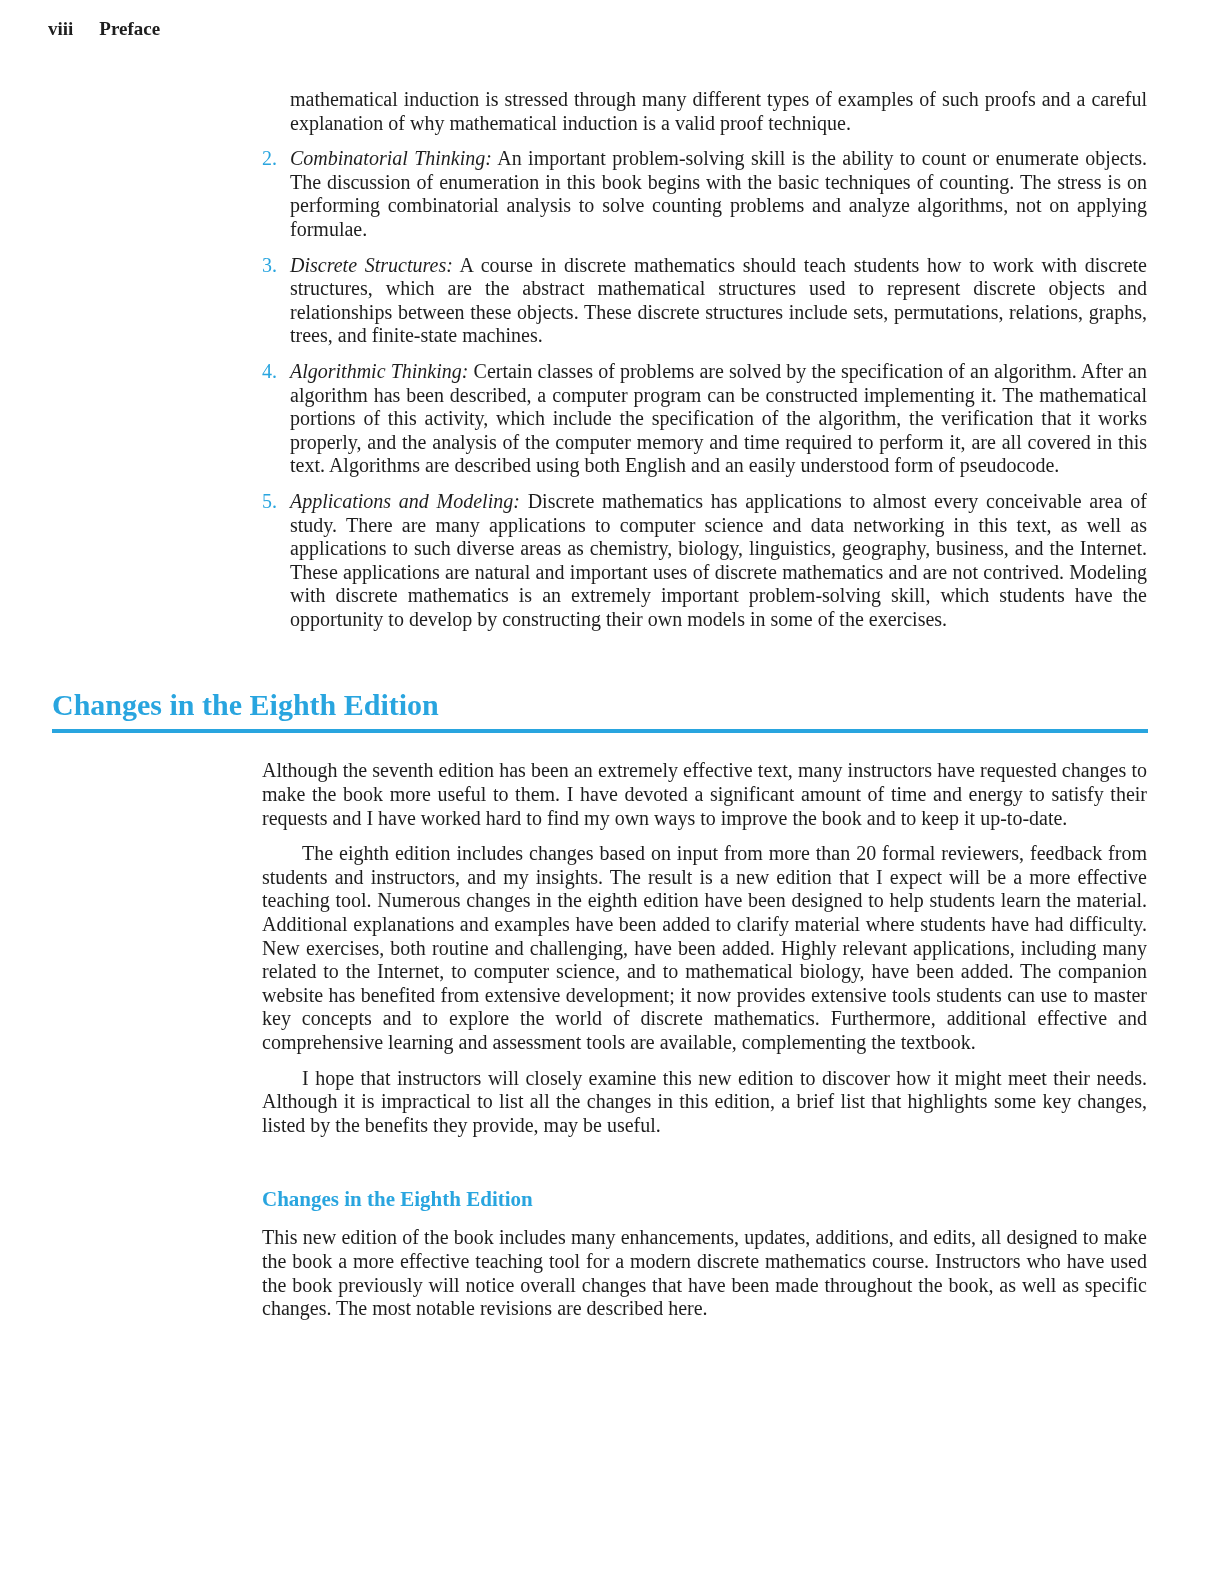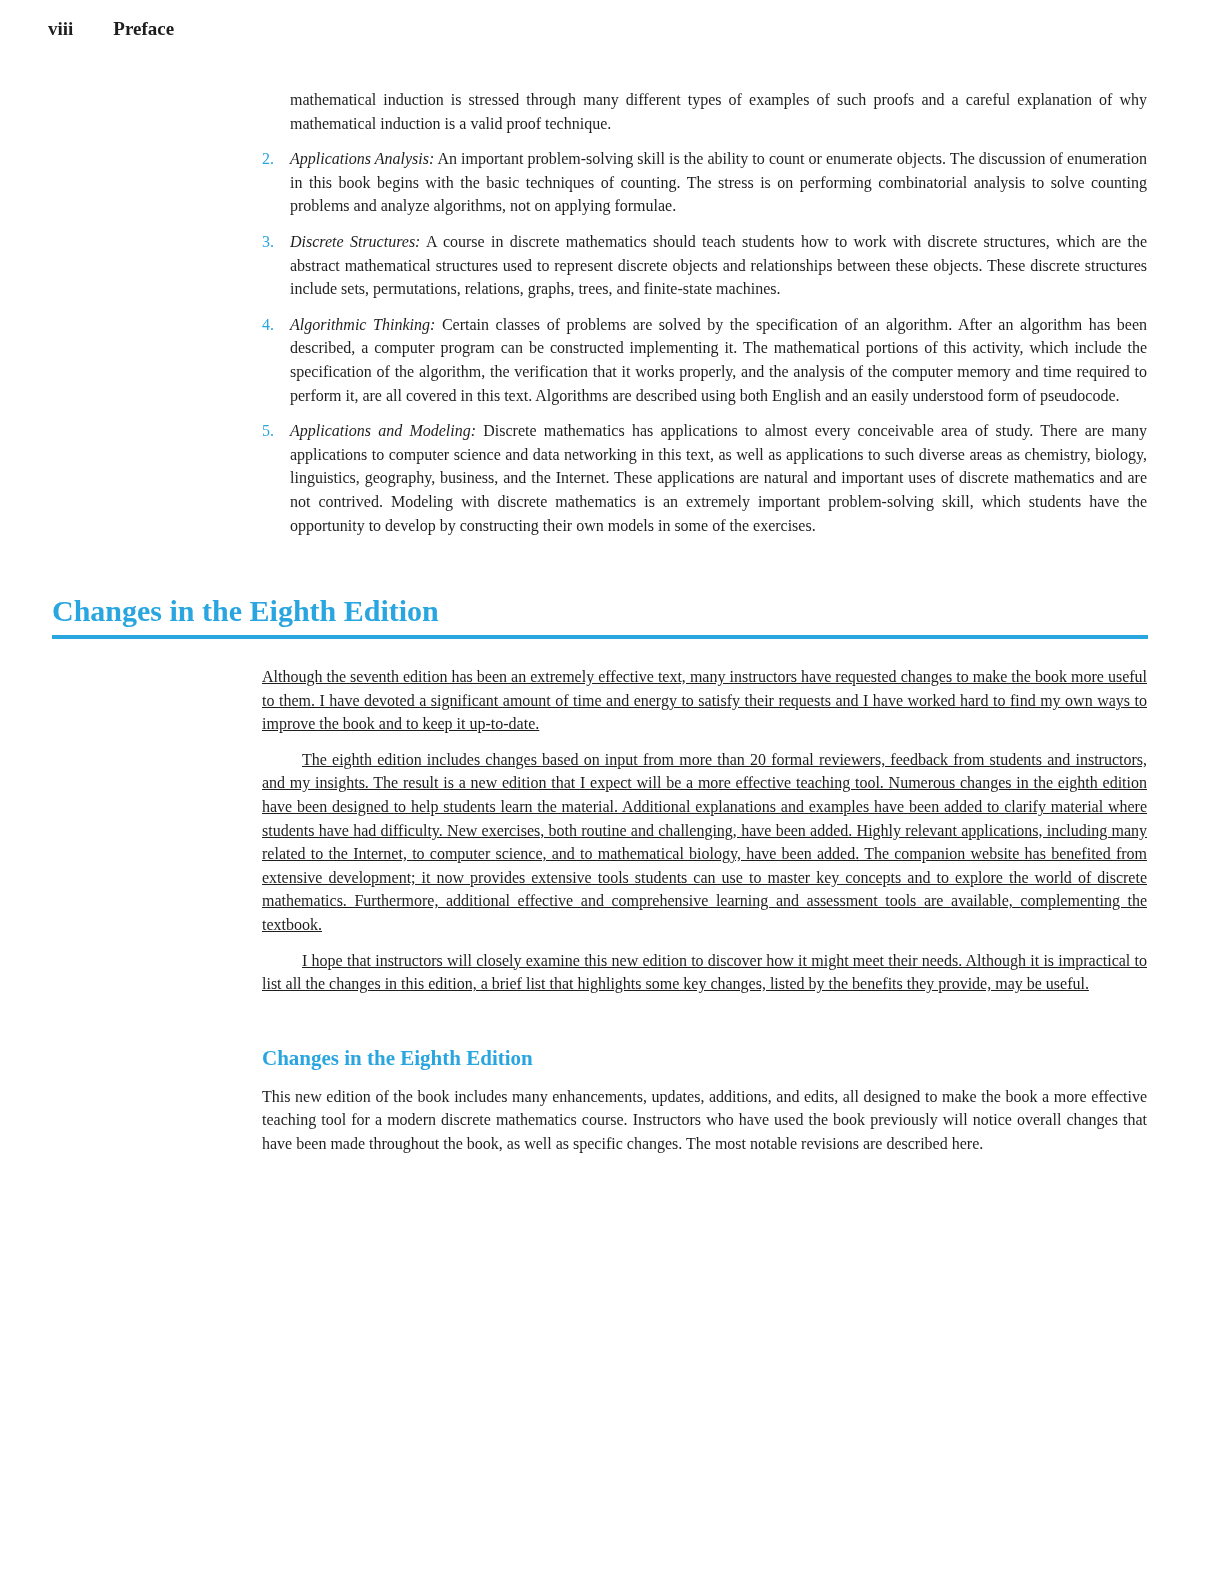--- a/index.html
+++ b/index.html
@@ -14,25 +14,25 @@
     width: 1206px; height: 1575px;
     padding-top: 88px;
     overflow: hidden;
     background: #ffffff;
   }
   .page-header {
     position: absolute; top: 17px; left: 48px;
     font-size: 19px; line-height: 24px;
     white-space: nowrap;
   }
-  .page-number { font-weight: bold; margin-right: 40px; }
+  .page-number { font-weight: bold; margin-right: 26px; }
   .header-title { font-weight: bold; }
 
   .body-text {
-    font-size: 16px;
+    font-size: 20px;
     line-height: 23.6px;
     text-align: justify;
   }
 
   .intro {
     margin: 0 59px 0 290px;
   }
 
   ul.key-themes {
     list-style: none;
@@ -53,21 +53,21 @@
   h1.section-heading {
     margin: 57px 58px 0 52px;
     padding-bottom: 7px;
     font-size: 30px;
     line-height: 34px;
     font-weight: bold;
     color: #29A5DF;
     border-bottom: 4px solid #29A5DF;
   }
 
-  .sec-p { margin: 26px 59px 0 262px; text-decoration: underline; }
+  .sec-p { margin: 26px 59px 0 262px; }
   .sec-p + .sec-p { margin-top: 12px; }
   .indent { text-indent: 40px; }
 
   h2.subsection-heading {
     margin: 50px 59px 0 262px;
     font-size: 21px;
     line-height: 25px;
     font-weight: bold;
     color: #29A5DF;
   }
@@ -79,21 +79,21 @@
 <div class="page">
 
   <div class="page-header">
     <span class="page-number">viii</span><span class="header-title">Preface</span>
   </div>
 
   <p class="body-text intro">mathematical induction is stressed through many different types of examples of such proofs and a careful explanation of why mathematical induction is a valid proof technique.</p>
 
   <ul class="key-themes body-text">
     <li>
-      <span class="num">2.</span><span class="lead">Applications Analysis:</span><span> An important problem-solving skill is the ability to count or enumerate objects. The discussion of enumeration in this book begins with the basic techniques of counting. The stress is on performing combinatorial analysis to solve counting problems and analyze algorithms, not on applying formulae.</span>
+      <span class="num">2.</span><span class="lead">Combinatorial Thinking:</span><span> An important problem-solving skill is the ability to count or enumerate objects. The discussion of enumeration in this book begins with the basic techniques of counting. The stress is on performing combinatorial analysis to solve counting problems and analyze algorithms, not on applying formulae.</span>
     </li>
     <li>
       <span class="num">3.</span><span class="lead">Discrete Structures:</span><span> A course in discrete mathematics should teach students how to work with discrete structures, which are the abstract mathematical structures used to represent discrete objects and relationships between these objects. These discrete structures include sets, permutations, relations, graphs, trees, and finite-state machines.</span>
     </li>
     <li>
       <span class="num">4.</span><span class="lead">Algorithmic Thinking:</span><span> Certain classes of problems are solved by the specification of an algorithm. After an algorithm has been described, a computer program can be constructed implementing it. The mathematical portions of this activity, which include the specification of the algorithm, the verification that it works properly, and the analysis of the computer memory and time required to perform it, are all covered in this text. Algorithms are described using both English and an easily understood form of pseudocode.</span>
     </li>
     <li>
       <span class="num">5.</span><span class="lead">Applications and Modeling:</span><span> Discrete mathematics has applications to almost every conceivable area of study. There are many applications to computer science and data networking in this text, as well as applications to such diverse areas as chemistry, biology, linguistics, geography, business, and the Internet. These applications are natural and important uses of discrete mathematics and are not contrived. Modeling with discrete mathematics is an extremely important problem-solving skill, which students have the opportunity to develop by constructing their own models in some of the exercises.</span>
     </li>

